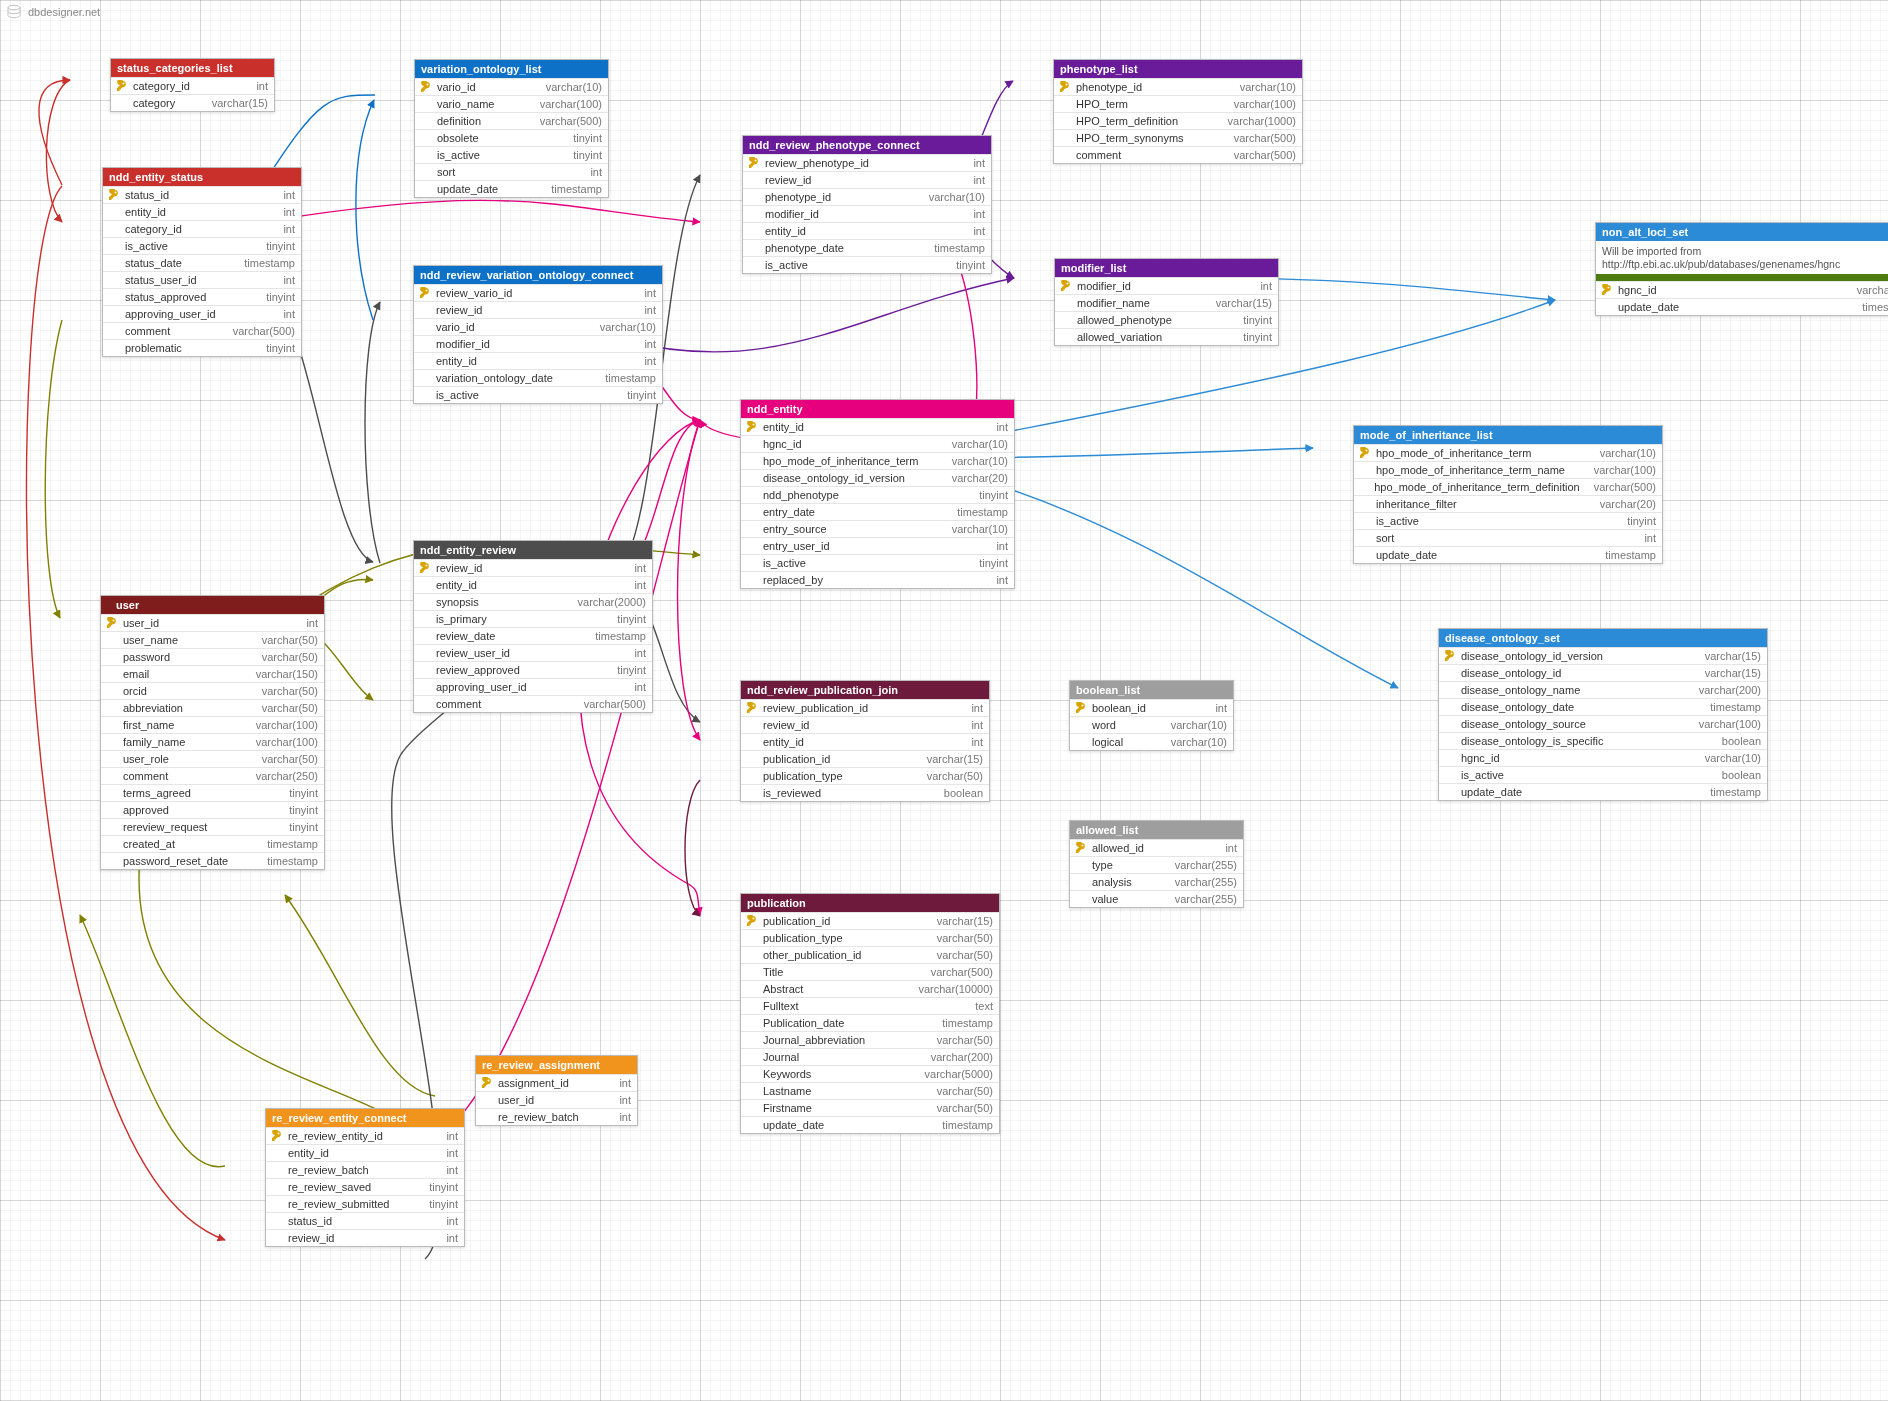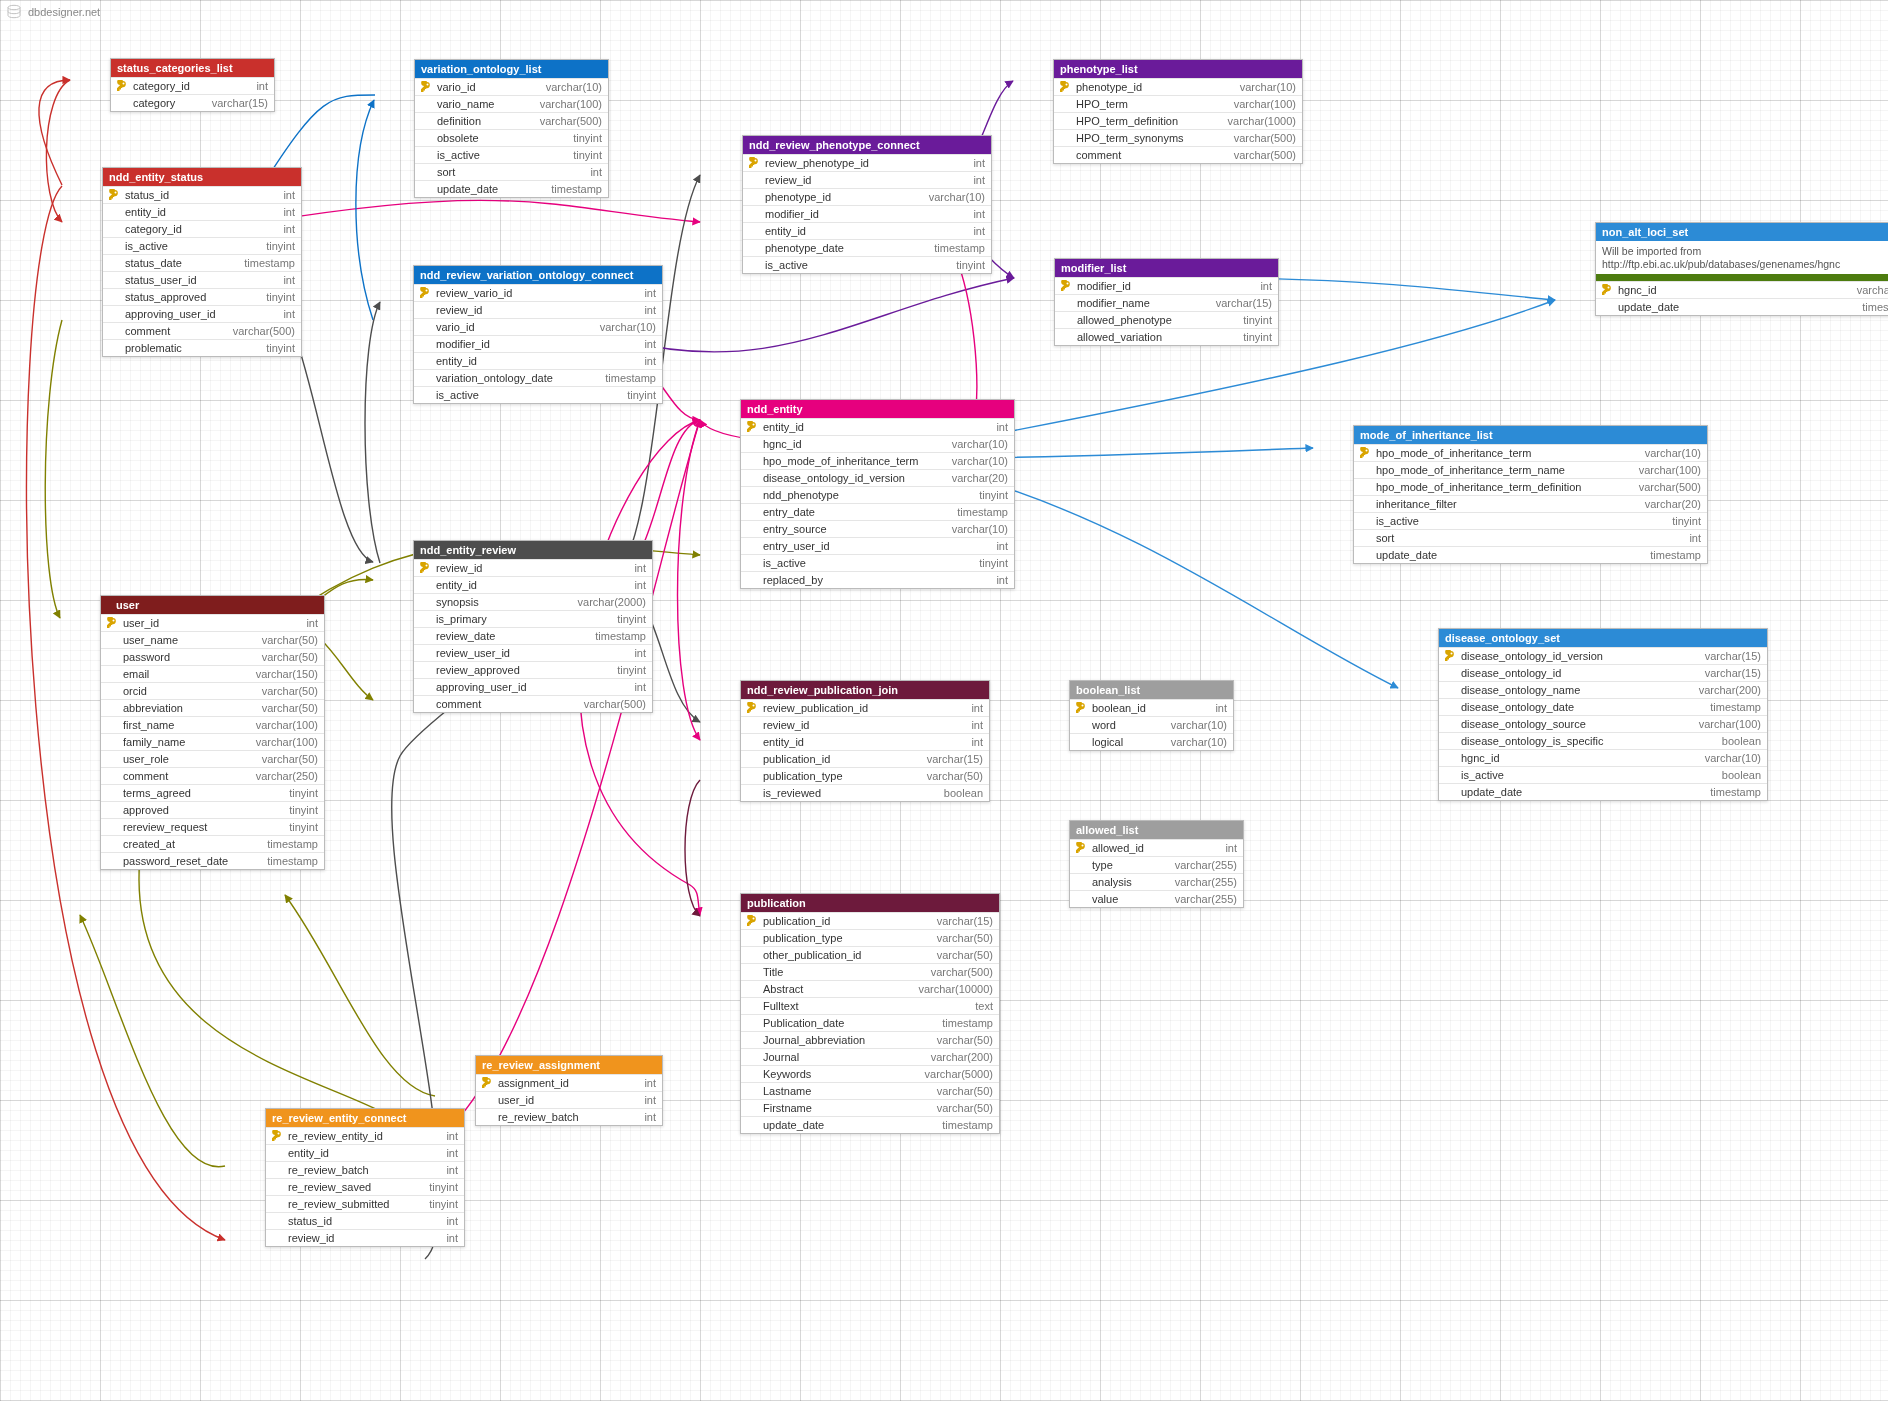--- a/index.html
+++ b/index.html
@@ -671,21 +671,21 @@
         <span class="key"></span>
         <span class="col-name">Firstname</span>
         <span class="col-type">varchar(50)</span>
       </div>
       <div class="row">
         <span class="key"></span>
         <span class="col-name">update_date</span>
         <span class="col-type">timestamp</span>
       </div>
     </div>
-    <div class="table" style="left: 435px; top: 1055px; width: 188px;">
+    <div class="table" style="left: 435px; top: 1055px; width: 163px;">
       <div class="table-header" style="background: rgb(240, 148, 29);">re_review_assignment</div>
       <div class="row">
         <span class="key">
           <svg width="12" height="12" viewBox="0 0 24 24">
             <path fill="#d9a400" d="M14 2a6 6 0 1 0-5.65 8L2 16.35V22h5v-3h3v-3h2l1-1.65A6 6 0 0 0 14 2zm3 5a2 2 0 1 1-2-2 2 2 0 0 1 2 2z"></path>
           </svg>
         </span>
         <span class="col-name">assignment_id</span>
         <span class="col-type">int</span>
       </div>
@@ -802,21 +802,21 @@
         </span>
         <span class="col-name">hgnc_id</span>
         <span class="col-type">varchar(15)</span>
       </div>
       <div class="row">
         <span class="key"></span>
         <span class="col-name">update_date</span>
         <span class="col-type">timestamp</span>
       </div>
     </div>
-    <div class="table" style="left: 1313px; top: 425px; width: 355px;">
+    <div class="table" style="left: 1313px; top: 425px; width: 310px;">
       <div class="table-header" style="background: rgb(44, 139, 214);">mode_of_inheritance_list</div>
       <div class="row">
         <span class="key">
           <svg width="12" height="12" viewBox="0 0 24 24">
             <path fill="#d9a400" d="M14 2a6 6 0 1 0-5.65 8L2 16.35V22h5v-3h3v-3h2l1-1.65A6 6 0 0 0 14 2zm3 5a2 2 0 1 1-2-2 2 2 0 0 1 2 2z"></path>
           </svg>
         </span>
         <span class="col-name">hpo_mode_of_inheritance_term</span>
         <span class="col-type">varchar(10)</span>
       </div>

